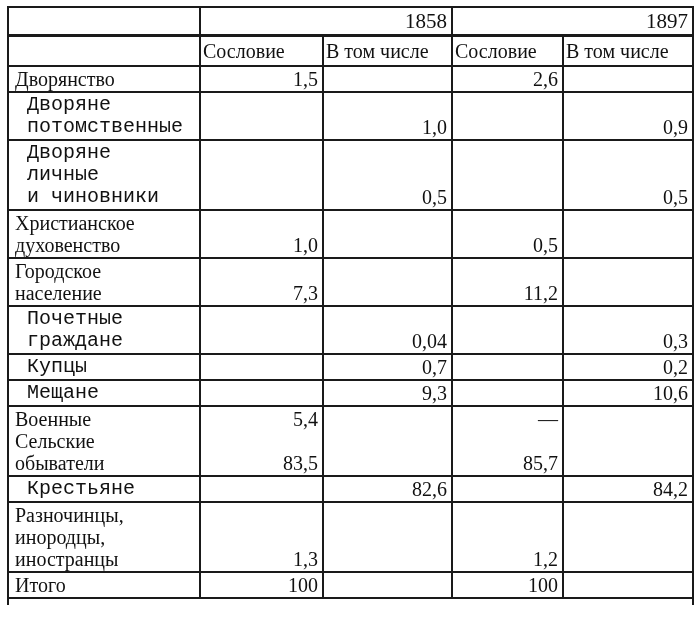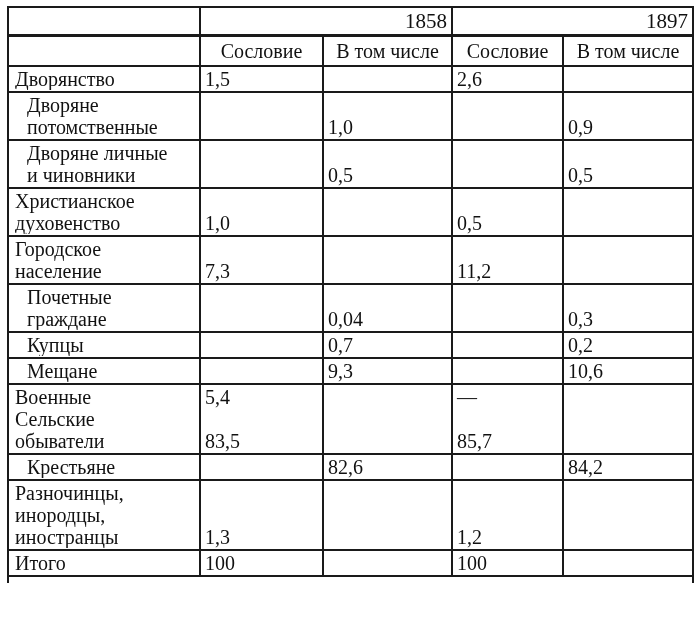--- a/index.html
+++ b/index.html
@@ -39,34 +39,33 @@
   td.year-cell {
     text-align: right;
     font-size: 21px;
     border-bottom-width: 3px;
     padding: 2px 4px;
   }
   td.corner-cell {
     border-bottom-width: 3px;
   }
   td.sub-cell {
-    text-align: center;
     padding: 3px 2px;
   }
   td.label-cell {
     text-align: left;
     vertical-align: top;
     padding-left: 6px;
-    border-radius: 12px;
   }
   td.label-cell.indent {
     padding-left: 18px;
+    font-family: Liberation Mono, monospace;
   }
   td.value-cell {
-    text-align: left;
+    text-align: right;
     vertical-align: bottom;
   }
   tr.sliver-row td {
     border-bottom: 0;
     height: 6px;
     padding: 0;
   }
 </style>
 </head>
 <body>

